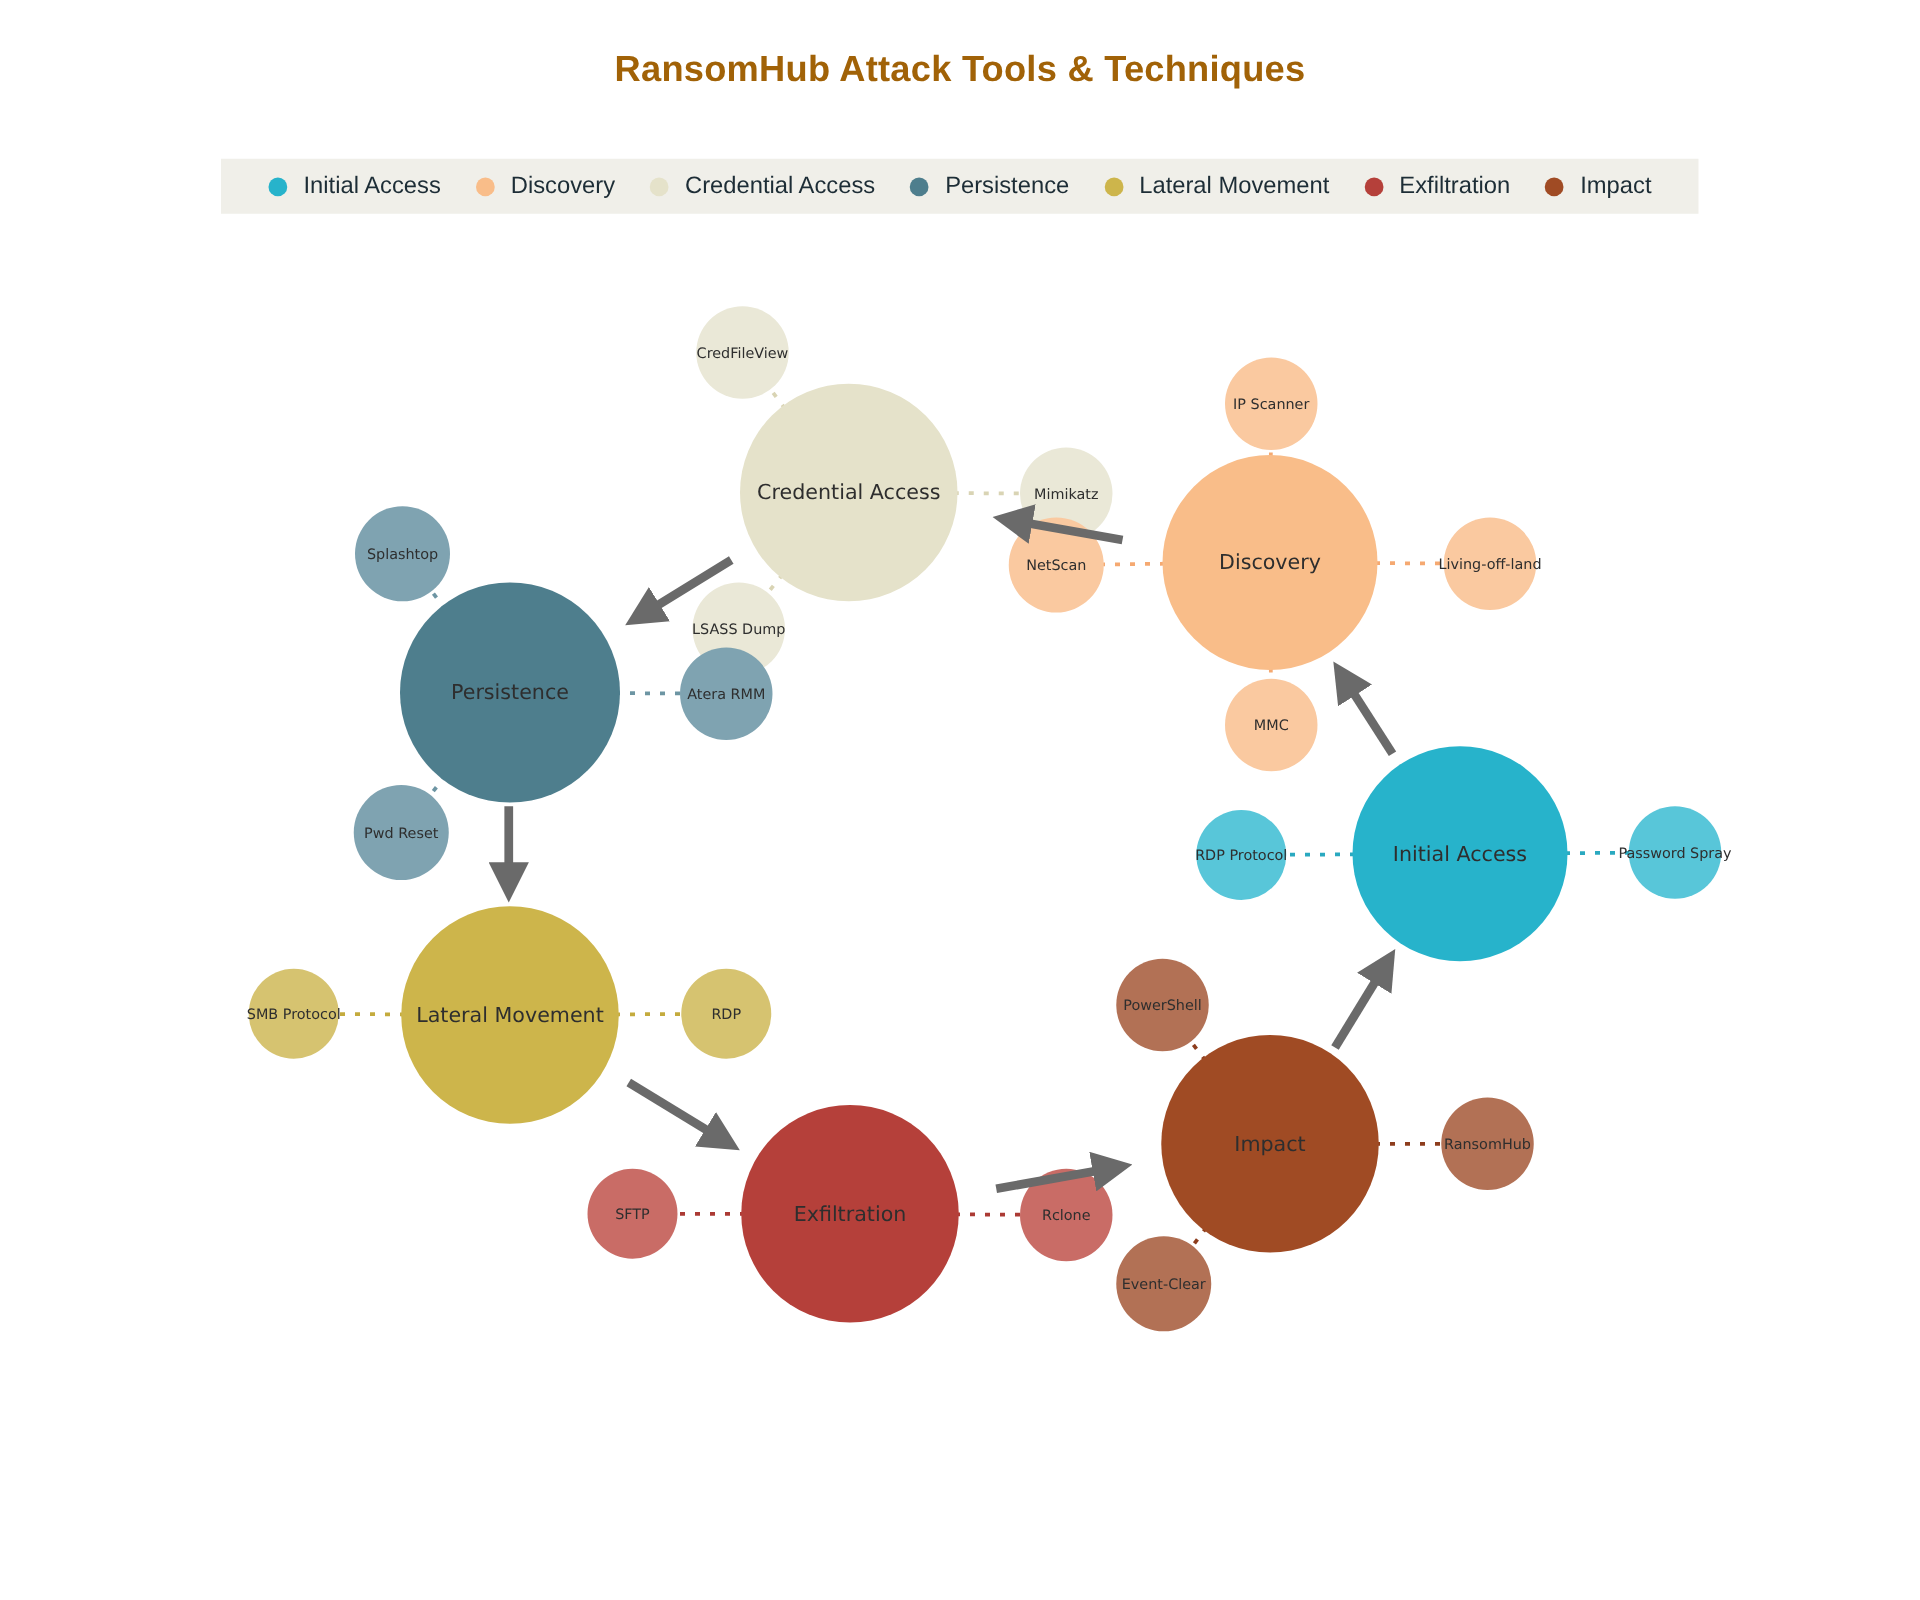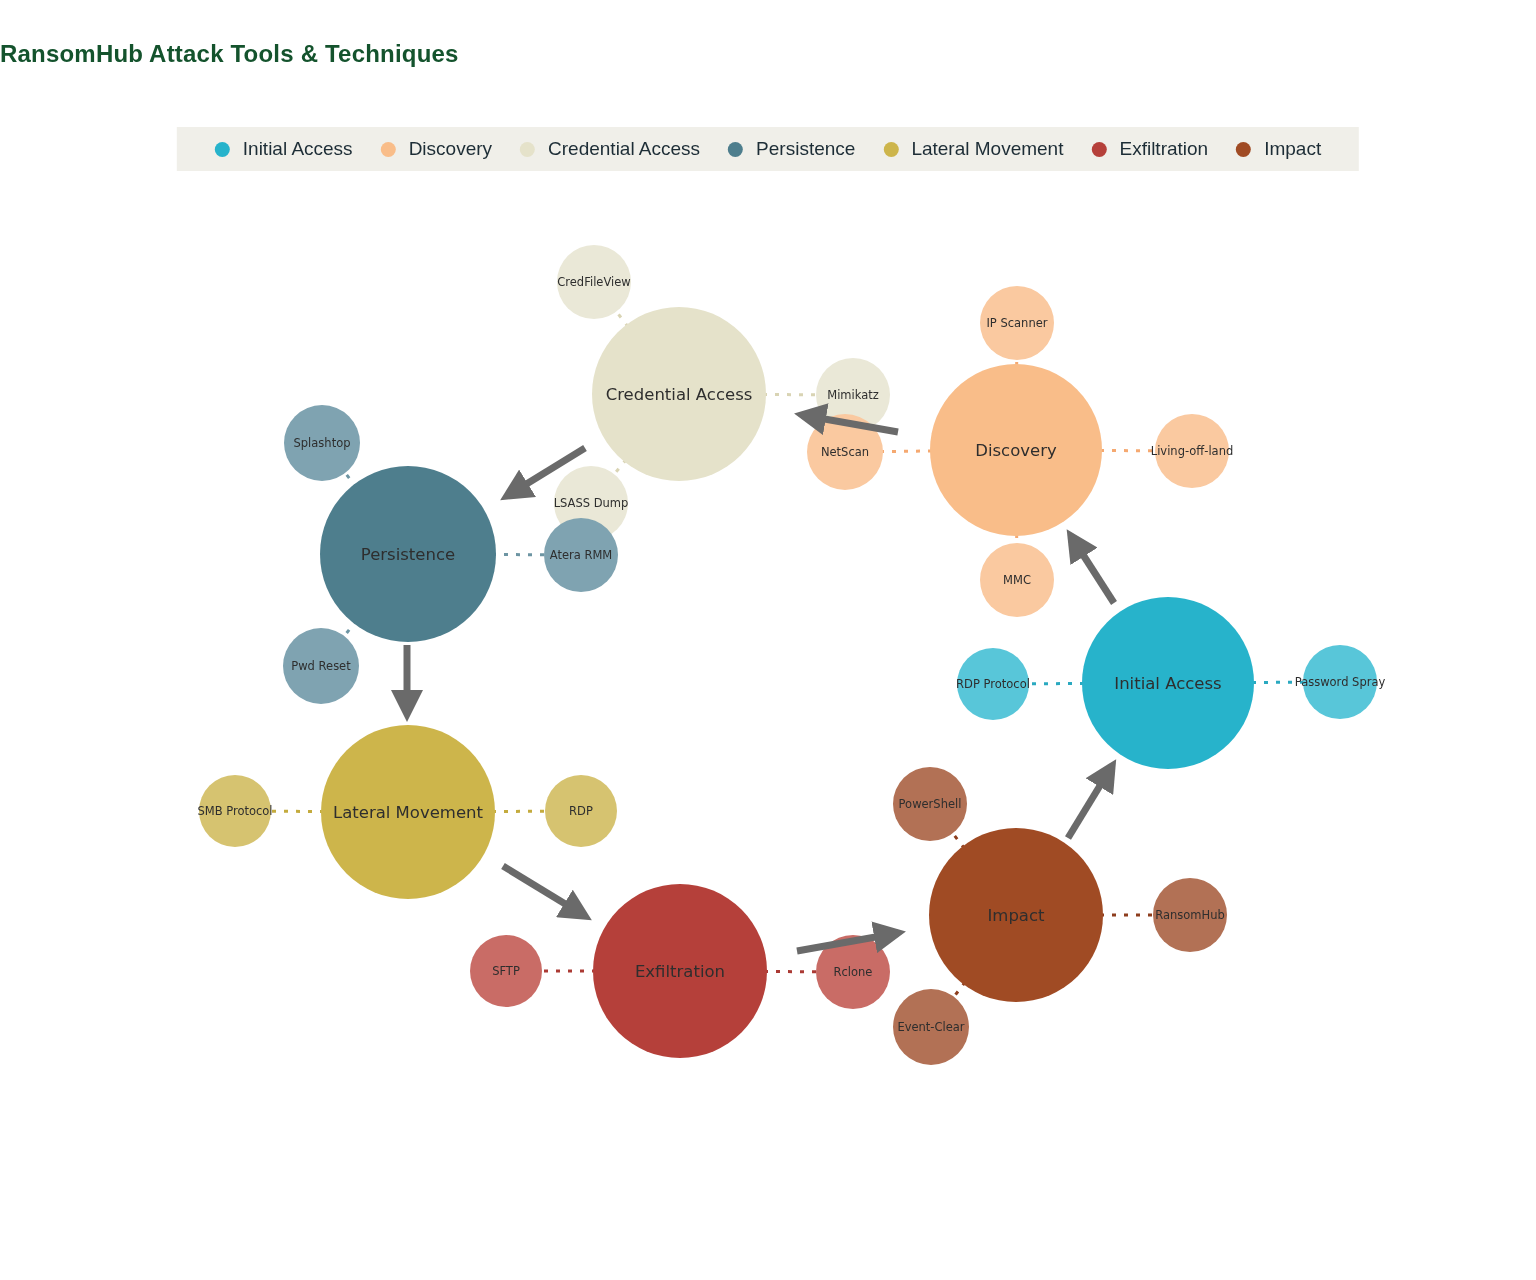--- a/index.html
+++ b/index.html
@@ -7,24 +7,25 @@
     position:relative;
     width:1536px;height:1280px;
     background:#ffffff;
     overflow:hidden;
     font-family:"Liberation Sans",sans-serif;
   }
   .page-title{
     position:absolute;
     top:40px;left:0;width:100%;
     margin:0;
-    font-size:24px;
+    text-align:center;
+    font-size:29px;
     font-weight:700;
     letter-spacing:0.2px;
-    color:#14532d;
+    color:#a16207;
     font-family:"Liberation Sans",sans-serif;
   }
   .legend{
     position:absolute;
     top:127px;left:50%;
     transform:translateX(-50%);
     height:44px;
     background:#f0efe9;
     display:flex;
     align-items:center;

